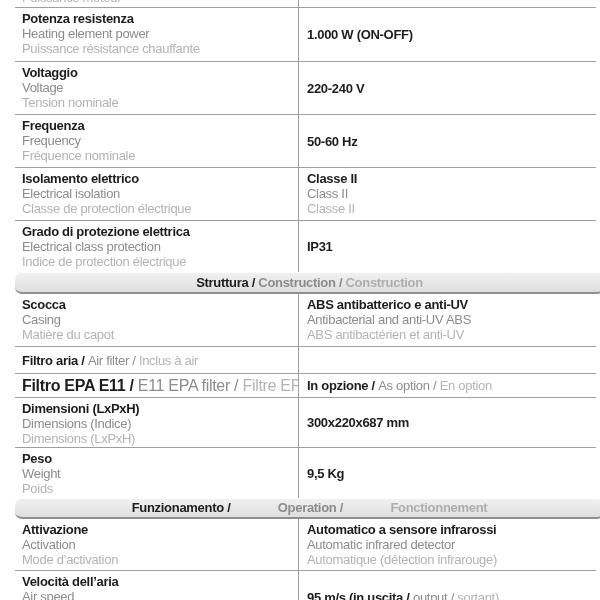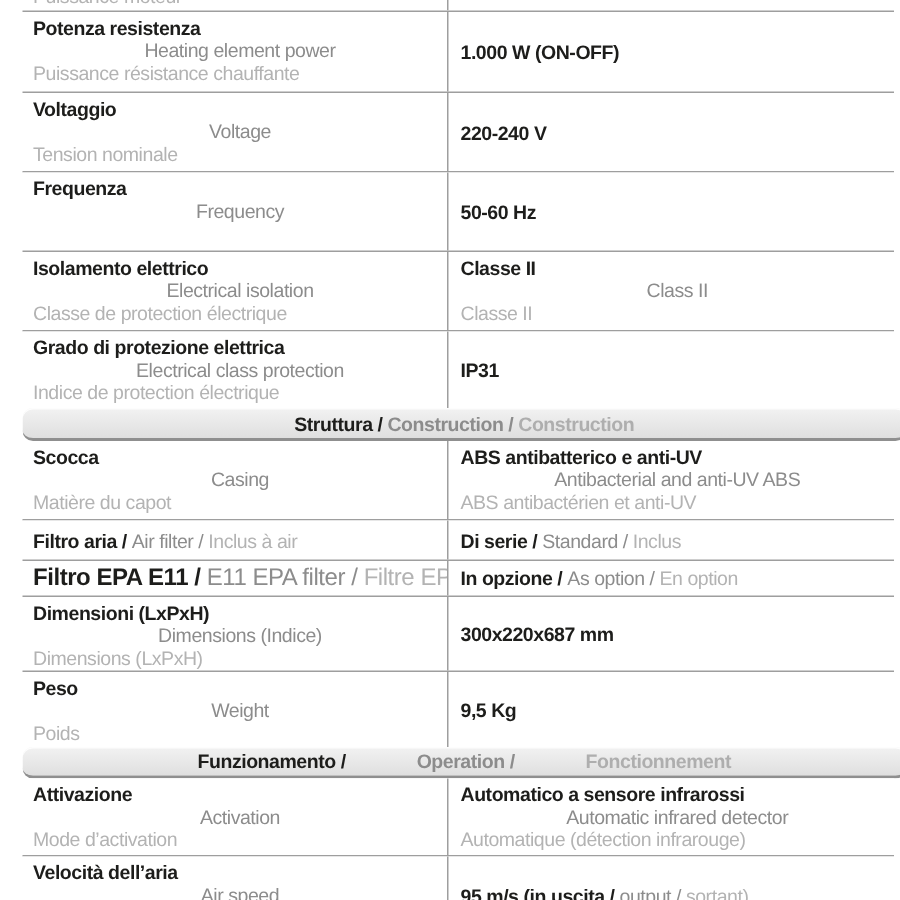--- a/index.html
+++ b/index.html
@@ -39,21 +39,21 @@
     flex: 1 1 auto;
     box-sizing: border-box;
     padding-left: 8px;
     overflow: hidden;
   }
   .lines { padding-top: 3px; }
   .lines > div { line-height: 15px; white-space: nowrap; }
   .center-v { display: flex; align-items: center; }
   .center-v > span { white-space: pre; }
   .it { color: #1d1d1b; font-weight: bold; }
-  .en { color: #8c8c8c; font-weight: normal; text-align: center; }
+  .en { color: #8c8c8c; font-weight: normal; }
   .fr { color: #b3b3b3; font-weight: normal; }
   .r-clip   { height: 8px; overflow: hidden; }
   .r-clip .clipped-text { margin-top: -10px; line-height: 15px; white-space: nowrap; }
   .r-h54 { height: 54px; }
   .r-h53 { height: 53px; }
   .r-h52 { height: 52px; }
   .r-h51 { height: 51px; }
   .r-h50 { height: 50px; }
   .r-h27 { height: 27px; }
   .r-h24 { height: 24px; }
@@ -107,20 +107,21 @@
     </div>
     <div class="cell-v center-v">
       <span class="it">220-240 V</span>
     </div>
   </div>
 
   <div class="row r-h53">
     <div class="cell-l lines">
       <div class="it">Frequenza</div>
       <div class="en">Frequency</div>
+      <div class="fr">Fréquence nominale</div>
     </div>
     <div class="cell-v center-v">
       <span class="it">50-60 Hz</span>
     </div>
   </div>
 
   <div class="row r-h53">
     <div class="cell-l lines">
       <div class="it">Isolamento elettrico</div>
       <div class="en">Electrical isolation</div>
@@ -162,25 +163,20 @@
       <div class="fr">ABS antibactérien et anti-UV</div>
     </div>
   </div>
 
   <div class="row r-h27">
     <div class="cell-l center-v">
       <span class="it">Filtro aria / </span>
         <span class="en">Air filter / </span>
         <span class="fr">Inclus à air</span>
     </div>
-    <div class="cell-v center-v">
-      <span class="it">Di serie / </span>
-        <span class="en">Standard / </span>
-        <span class="fr">Inclus</span>
-    </div>
   </div>
 
   <div class="row r-h24">
     <div class="cell-l center-v fit">
       <span class="it">Filtro EPA E11 / </span>
         <span class="en">E11 EPA filter / </span>
         <span class="fr">Filtre EPA E11</span>
     </div>
     <div class="cell-v center-v">
       <span class="it">In opzione / </span>

